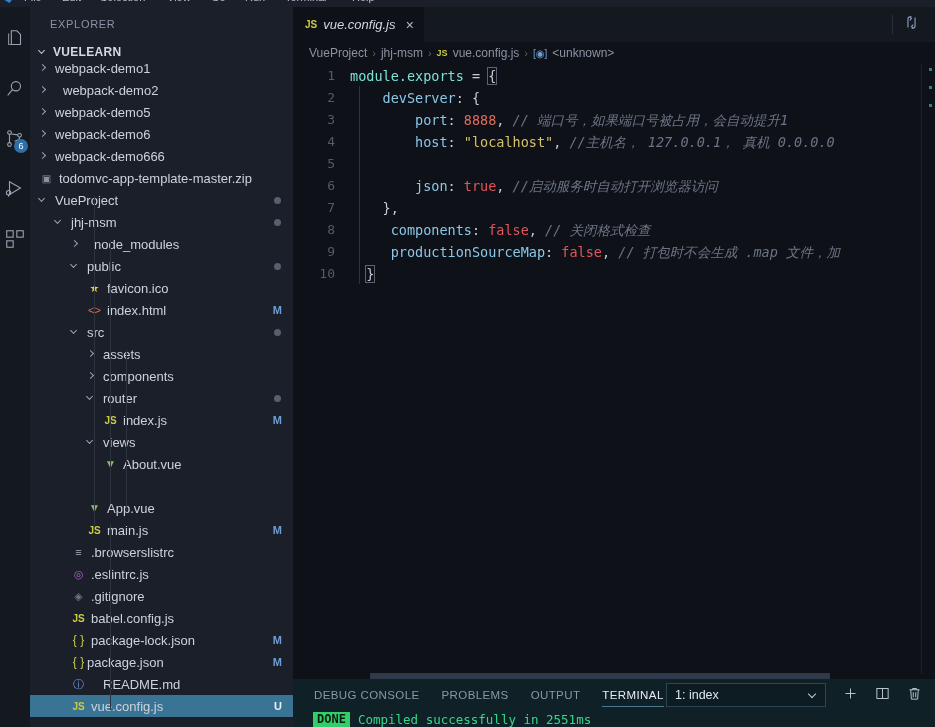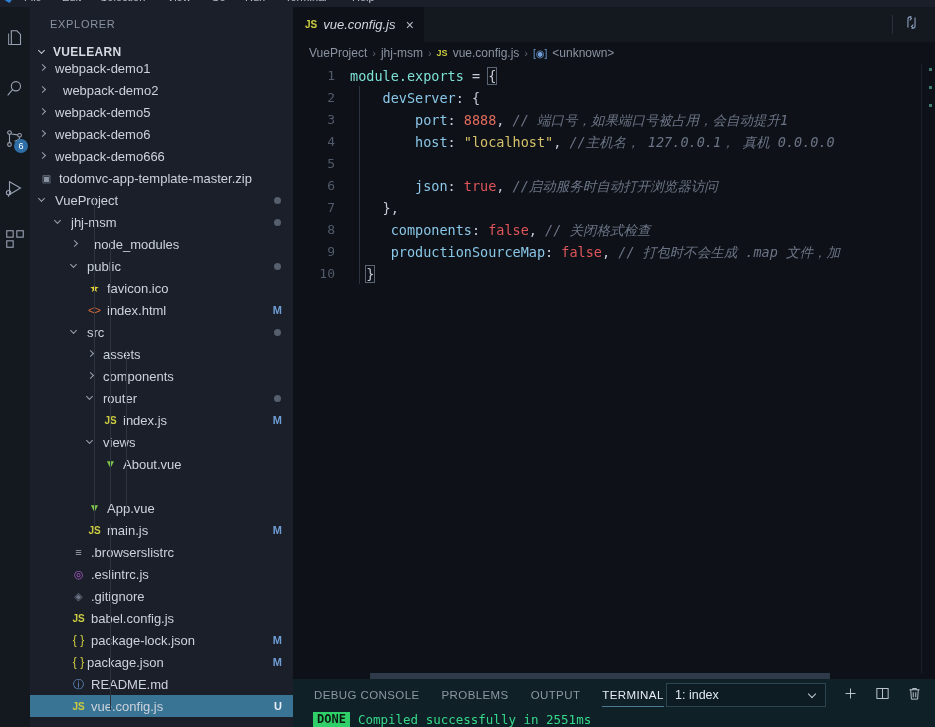--- a/index.html
+++ b/index.html
@@ -415,21 +415,21 @@
         </div>
         <div class="row" style="position: absolute; left: 0px; right: 0px; top: 588px;">
           <span style="display:inline-block;width:40px;flex:0 0 40px"></span>
           <span class="ico"><span style="color:#cbcb41;font-size:12px">{ }</span></span>
           <span class="lbl" style="">package.json</span>
           <span class="stat">M</span>
         </div>
         <div class="row" style="position: absolute; left: 0px; right: 0px; top: 610px;">
           <span style="display:inline-block;width:40px;flex:0 0 40px"></span>
           <span class="ico"><span style="color:#6f9ed6;font-size:11px">ⓘ</span></span>
-          <span class="lbl" style="margin-left:4px">README.md</span>
+          <span class="lbl" style="margin-left:16px">README.md</span>
         </div>
         <div class="row sel" style="position: absolute; left: 0px; right: 0px; top: 632px;">
           <span style="display:inline-block;width:40px;flex:0 0 40px"></span>
           <span class="ico"><span style="color:#cbcb41;font-weight:bold;font-size:10px">JS</span></span>
           <span class="lbl" style="margin-left:4px">vue.config.js</span>
           <span class="stat">U</span>
         </div>
         <div class="indent-guide" style="left: 64px; top: 133px; height: 330px; bottom: auto;"></div>
         <div class="indent-guide" style="left: 80px; top: 177px; height: 264px; bottom: auto;"></div>
         <div class="indent-guide" style="left: 80px; top: 243px; height: 44px; bottom: auto;"></div>

